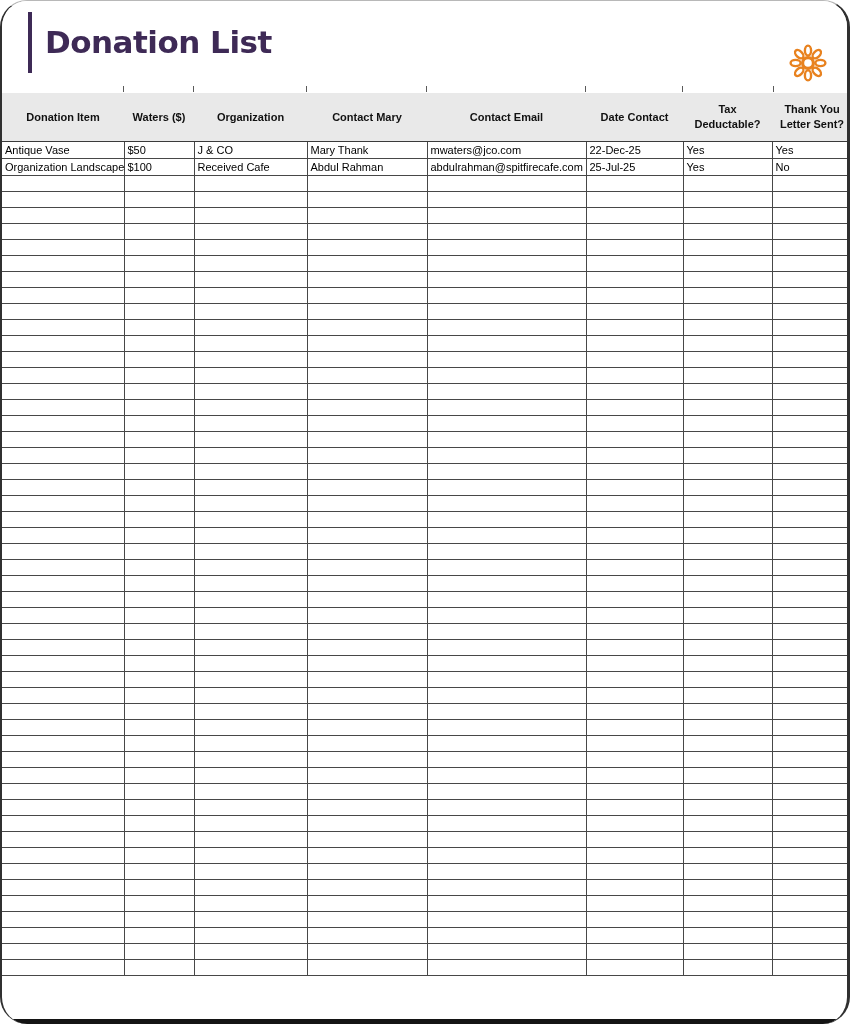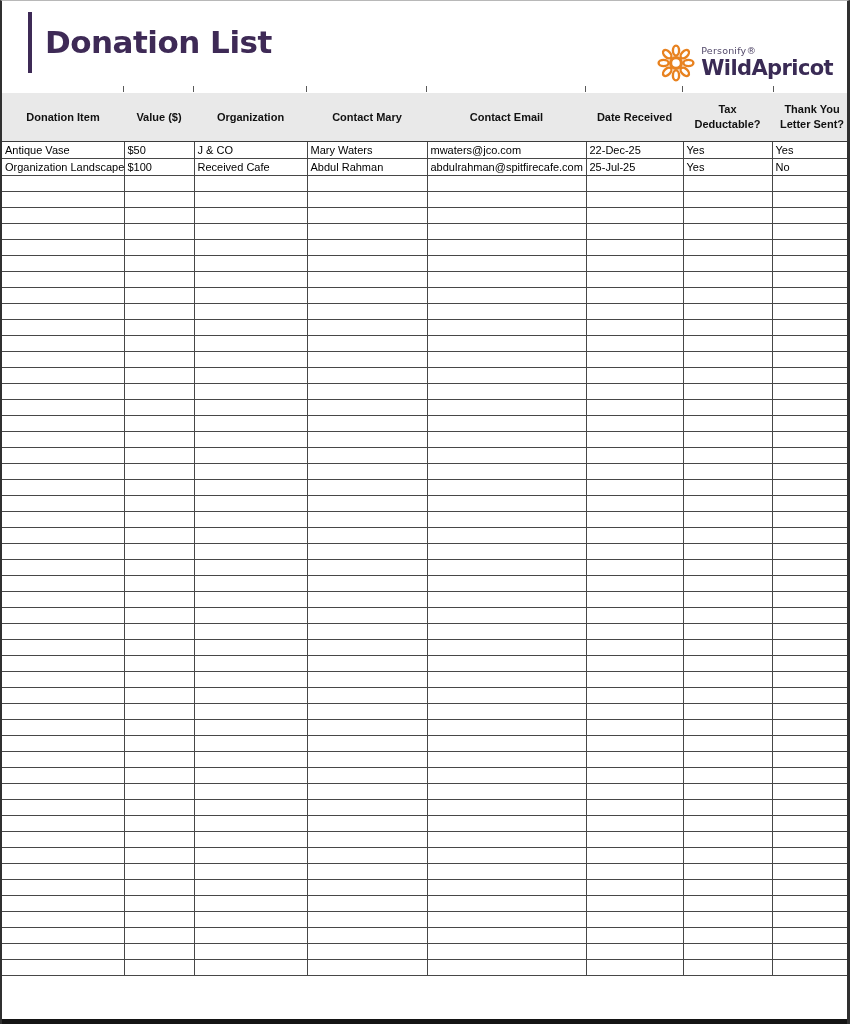--- a/index.html
+++ b/index.html
@@ -8,20 +8,21 @@
   .page {
     position: relative;
     width: 850px;
     height: 1024px;
     background: #ffffff;
     overflow: hidden;
     border-top: 1px solid #b8b8b8;
     border-left: 2px solid #303030;
     border-right: 3px solid #303030;
     font-family: "Liberation Sans", sans-serif;
+    border-radius: 27px;
   }
 
   
   .header-area {
     position: absolute;
     top: 0; left: 0;
     width: 100%;
     height: 92px;
     background: #ffffff;
   }
@@ -148,24 +149,20 @@
             <ellipse cx="20" cy="8.6" rx="3.1" ry="5.0" transform="rotate(90 20 21)"></ellipse>
             <ellipse cx="20" cy="8.6" rx="3.1" ry="5.0" transform="rotate(135 20 21)"></ellipse>
             <ellipse cx="20" cy="8.6" rx="3.1" ry="5.0" transform="rotate(180 20 21)"></ellipse>
             <ellipse cx="20" cy="8.6" rx="3.1" ry="5.0" transform="rotate(225 20 21)"></ellipse>
             <ellipse cx="20" cy="8.6" rx="3.1" ry="5.0" transform="rotate(270 20 21)"></ellipse>
             <ellipse cx="20" cy="8.6" rx="3.1" ry="5.0" transform="rotate(315 20 21)"></ellipse>
           </g>
           <circle cx="20" cy="21" r="5.4" stroke-width="3.2"></circle>
         </g>
       </svg>
-      <div class="logo-text">
-        <span class="logo-personify">Personify®</span>
-        <span class="logo-wildapricot">WildApricot</span>
-      </div>
     </div>
   </div>
 
   <div>
     <span class="tick" style="left:121px"></span>
     <span class="tick" style="left:191px"></span>
     <span class="tick" style="left:304px"></span>
     <span class="tick" style="left:424px"></span>
     <span class="tick" style="left:583px"></span>
     <span class="tick" style="left:680px"></span>
@@ -179,35 +176,35 @@
       <col style="width:113px">
       <col style="width:120px">
       <col style="width:159px">
       <col style="width:97px">
       <col style="width:89px">
       <col style="width:80px">
     </colgroup>
     <thead>
       <tr>
           <th>Donation Item</th>
-          <th>Value ($)</th>
+          <th>Waters ($)</th>
           <th>Organization</th>
           <th>Contact Mary</th>
           <th>Contact Email</th>
-          <th>Date Received</th>
+          <th>Date Contact</th>
           <th>Tax Deductable?</th>
           <th>Thank You Letter Sent?</th>
         </tr>
     </thead>
     <tbody>
         <tr>
           <td>Antique Vase</td>
           <td>$50</td>
           <td>J &amp; CO</td>
-          <td>Mary Waters</td>
+          <td>Mary Thank</td>
           <td>mwaters@jco.com</td>
           <td>22-Dec-25</td>
           <td>Yes</td>
           <td>Yes</td>
         </tr>
         <tr>
           <td>Organization Landscape</td>
           <td>$100</td>
           <td>Received Cafe</td>
           <td>Abdul Rahman</td>

